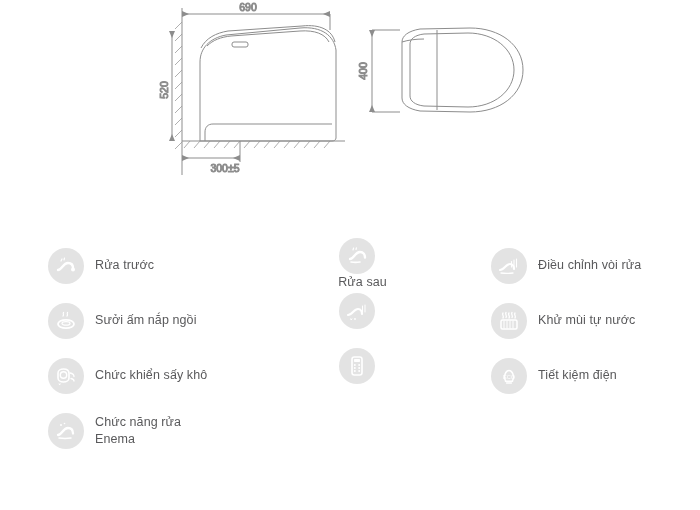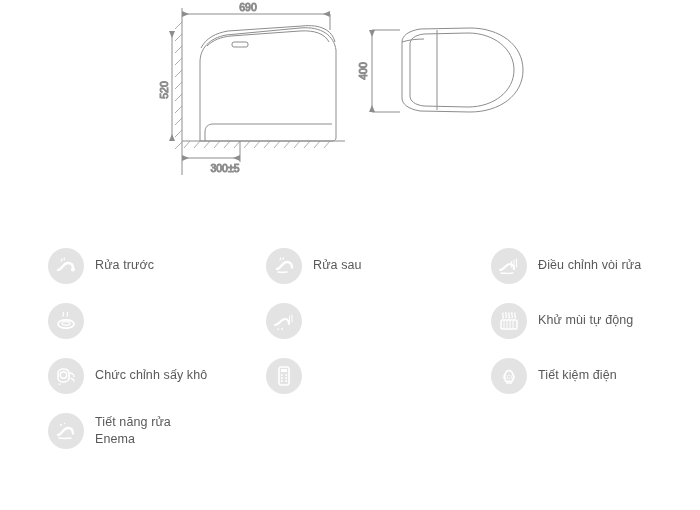--- a/index.html
+++ b/index.html
@@ -40,21 +40,21 @@
     grid-template-columns: 230px 225px 245px;
     grid-template-rows: repeat(4, 55px);
     row-gap: 0px;
   }
   .feature {
     display: flex;
     align-items: center;
     padding-left: 44px;
     box-sizing: border-box;
   }
-  #features .feature:nth-child(3n+2) { padding-left: 32px; }
+  #features .feature:nth-child(3n+2) { padding-left: 32px; flex-direction: column; }
   #features .feature:nth-child(3n+0) { padding-left: 32px; }
 
   .circle {
     width: 36px;
     height: 36px;
     border-radius: 50%;
     background: #e3e3e3;
     flex: 0 0 36px;
     display: flex;
     align-items: center;
@@ -199,20 +199,21 @@
 
   <div class="feature">
     <span class="circle">
       <svg width="24" height="24" viewBox="0 0 24 24">
         <ellipse cx="12" cy="15" rx="8" ry="4.2" fill="none" stroke="#fff" stroke-width="1.8"></ellipse>
         <ellipse cx="12" cy="14.4" rx="4" ry="1.8" fill="none" stroke="#fff" stroke-width="1.3"></ellipse>
         <path d="M9 7 C10.5 5.6 8.4 5 9.6 3.4" fill="none" stroke="#fff" stroke-width="1.2" stroke-linecap="round"></path>
         <path d="M13 7 C14.5 5.6 12.4 5 13.6 3.4" fill="none" stroke="#fff" stroke-width="1.2" stroke-linecap="round"></path>
       </svg>
     </span>
+    <span class="flabel">Sưởi ấm nắp ngồi</span>
   </div>
 
   <div class="feature">
     <span class="circle">
       <svg width="24" height="24" viewBox="0 0 24 24">
         <path d="M3 16 C7 16 9 10 13 10 C16 10 17 13 17 15" fill="none" stroke="#fff" stroke-width="2.2" stroke-linecap="round"></path>
         <g stroke="#fff" stroke-width="1" stroke-linecap="round">
           <line x1="17.5" y1="7" x2="17.5" y2="13"></line>
           <line x1="20" y1="6" x2="20" y2="13"></line>
         </g>
@@ -234,35 +235,35 @@
         </g>
         <rect x="4" y="11" width="16" height="9" rx="1.5" fill="none" stroke="#fff" stroke-width="1.5"></rect>
         <g stroke="#fff" stroke-width="1">
           <line x1="7" y1="11.5" x2="7" y2="19.5"></line>
           <line x1="10" y1="11.5" x2="10" y2="19.5"></line>
           <line x1="13" y1="11.5" x2="13" y2="19.5"></line>
           <line x1="16" y1="11.5" x2="16" y2="19.5"></line>
         </g>
       </svg>
     </span>
-    <span class="flabel">Khử mùi tự động</span>
+    <span class="flabel">Khử mùi tự nước</span>
   </div>
 
 
   <div class="feature">
     <span class="circle">
       <svg width="24" height="24" viewBox="0 0 24 24">
         <path d="M4 9 C4 6.5 6.5 5 9.5 5 C13 5 15 7 15 9.5 L15 14 C15 16.5 12.5 18 9.5 18 C6.5 18 4 16.5 4 14 Z" fill="none" stroke="#fff" stroke-width="1.6"></path>
         <circle cx="9.5" cy="11" r="3.2" fill="none" stroke="#fff" stroke-width="1.4"></circle>
         <path d="M16 9 C18.5 9.5 20 11 20 12.5" fill="none" stroke="#fff" stroke-width="1.3" stroke-linecap="round"></path>
         <path d="M17 14.5 C19 15 20 16 20 17" fill="none" stroke="#fff" stroke-width="1.3" stroke-linecap="round"></path>
         <path d="M5 19.5 L5.6 21 L6.3 19.5" fill="none" stroke="#fff" stroke-width="1"></path>
       </svg>
     </span>
-    <span class="flabel">Chức chỉnh sấy khô</span>
+    <span class="flabel">Chức khiển sấy khô</span>
   </div>
 
   <div class="feature">
     <span class="circle">
       <svg width="24" height="24" viewBox="0 0 24 24">
         <rect x="7" y="3" width="10" height="18" rx="2.2" fill="none" stroke="#fff" stroke-width="1.6"></rect>
         <rect x="9" y="5" width="6" height="3" rx="0.8" fill="#fff"></rect>
         <g fill="#fff">
           <circle cx="9.8" cy="11" r="1"></circle>
             <circle cx="14.2" cy="11" r="1"></circle>
@@ -288,17 +289,17 @@
 
   <div class="feature">
     <span class="circle">
       <svg width="24" height="24" viewBox="0 0 24 24">
         <path d="M4 16 C8 16 9 9 14 9 C18 9 19 12 19 14.5" fill="none" stroke="#fff" stroke-width="2.3" stroke-linecap="round"></path>
         <path d="M5 19 C9 19.6 13 19.6 17 19" fill="none" stroke="#fff" stroke-width="1.4" stroke-linecap="round"></path>
         <circle cx="7" cy="6" r="1" fill="#fff"></circle>
         <circle cx="10.5" cy="4.5" r="0.8" fill="#fff"></circle>
       </svg>
     </span>
-    <span class="flabel" style="white-space:pre-line;">Tiết năng rửa
+    <span class="flabel" style="white-space:pre-line;">Chức năng rửa
 Enema</span>
   </div>
 
 </div>
 
 </body></html>

